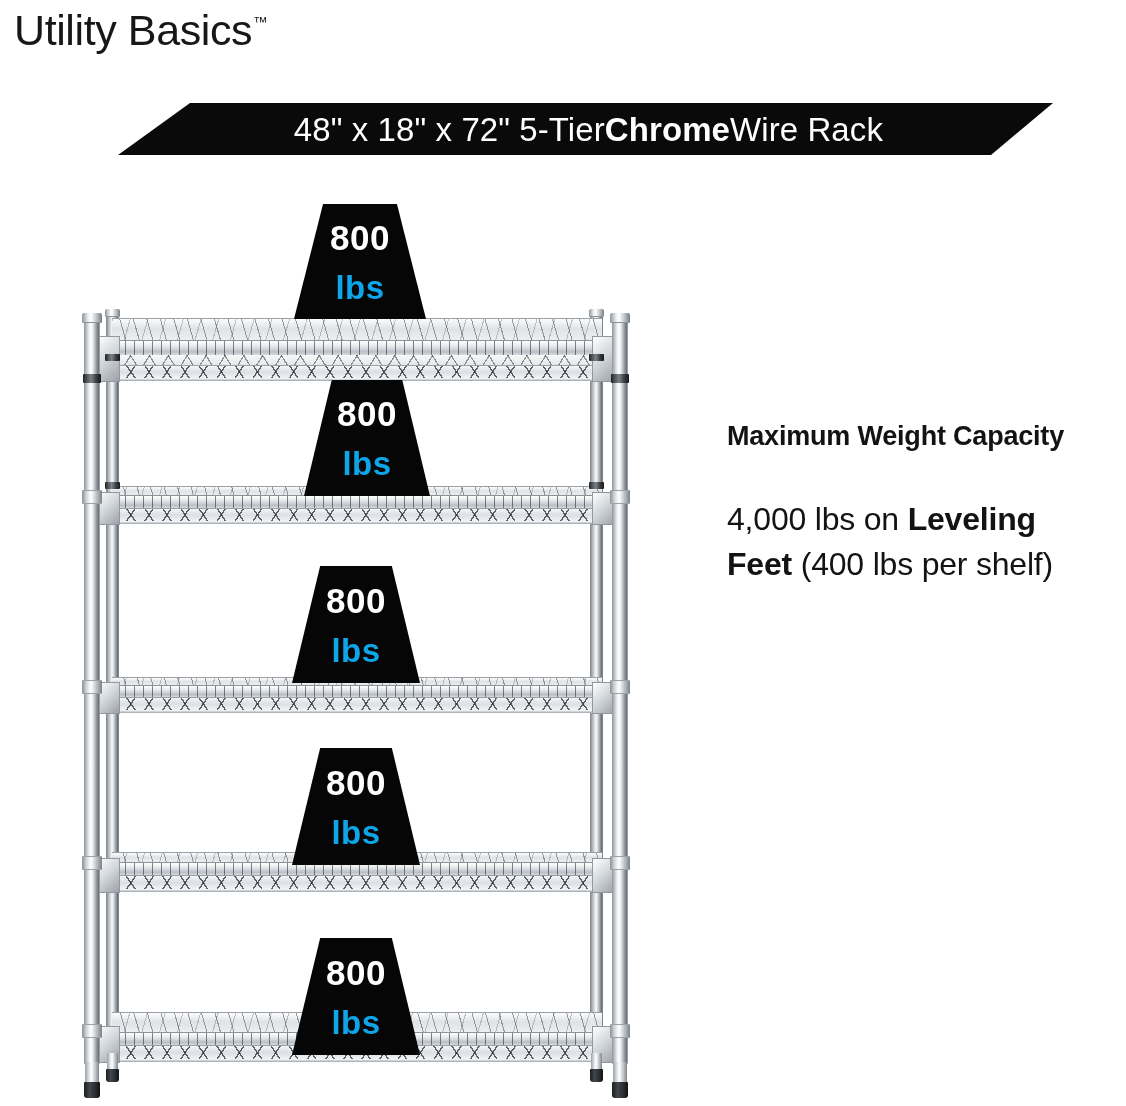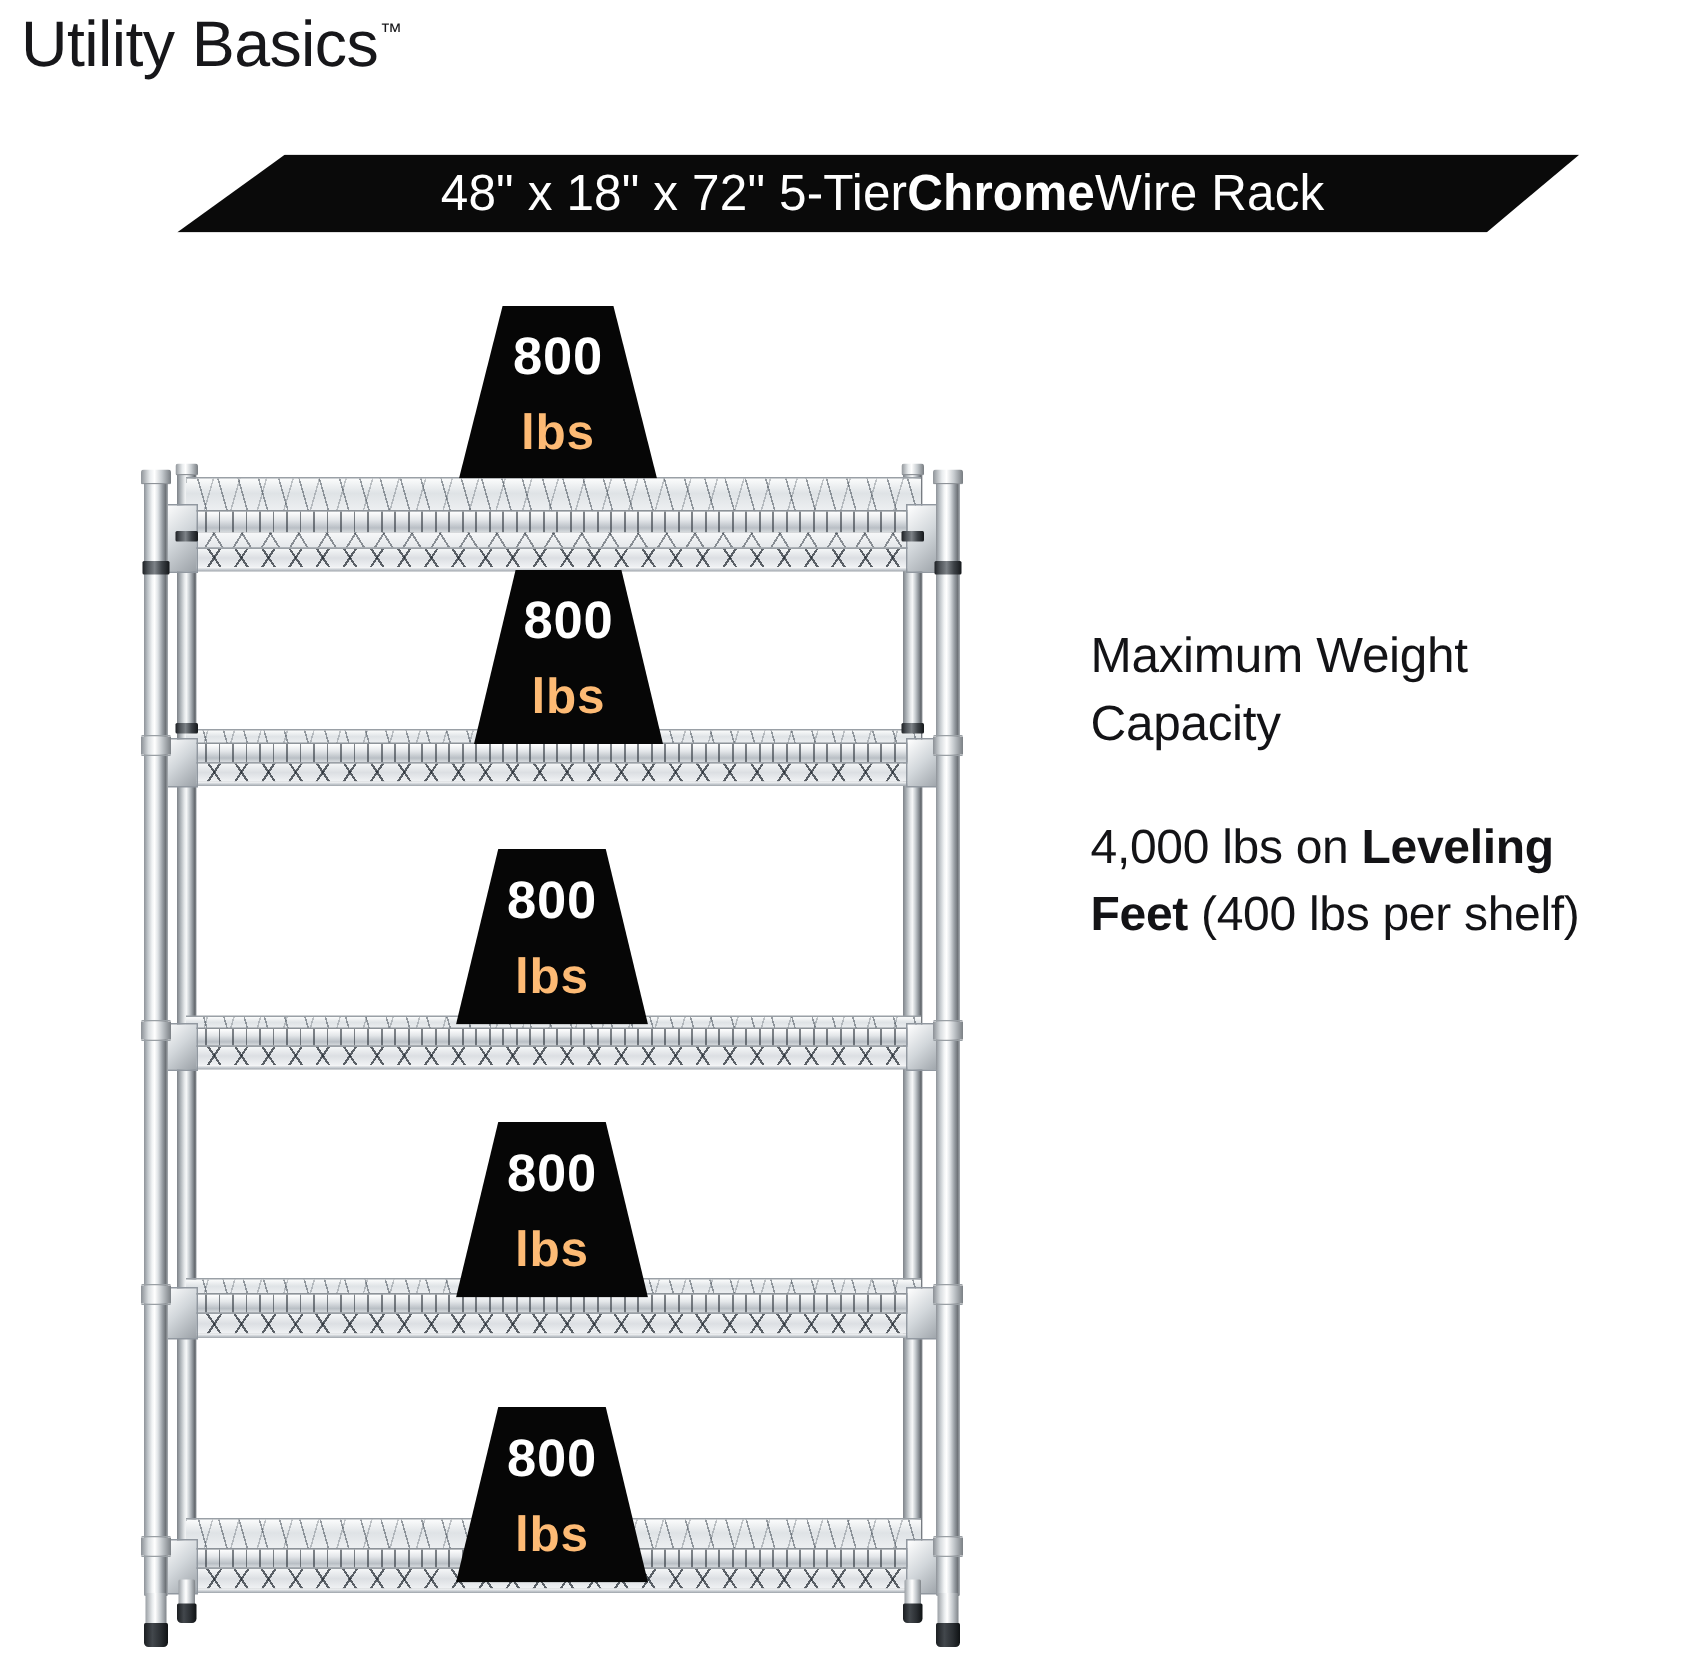--- a/index.html
+++ b/index.html
@@ -58,41 +58,41 @@
   }
   #title-banner-text b { font-weight: 700; }
 
   
   #spec-column {
     position: absolute;
     left: 727px; top: 414px;
     width: 380px;
   }
   .spec-heading {
-    font-size: 33px;
+    font-size: 27px;
     line-height: 45px;
-    font-weight: 400;
+    font-weight: 700;
     letter-spacing: -0.2px;
     color: #131316;
     margin: 0 0 38px 0;
   }
   .spec-para {
     font-size: 32px;
     line-height: 45px;
     font-weight: 400;
     letter-spacing: -0.2px;
     color: #131316;
     margin: 0 0 36px 0;
   }
   .spec-para b { font-weight: 700; }
 
   
   #rack {
     position: absolute;
-    left: 88px; top: 296px;
+    left: 76px; top: 296px;
     width: 570px; height: 810px;
   }
 
   
   .post {
     position: absolute;
     background: linear-gradient(to right,
       #8d9298 0%, #b9bfc4 14%, #f2f4f5 34%, #ffffff 44%,
       #dfe3e6 58%, #9aa0a6 76%, #6e7378 90%, #a9aeb3 100%);
     border-radius: 1px;
@@ -193,21 +193,21 @@
   }
   .load-badge .val {
     color: #ffffff;
     font-size: 35px;
     font-weight: 700;
     letter-spacing: 0.5px;
     line-height: 1;
     margin-bottom: 16px;
   }
   .load-badge .unit {
-    color: #fdba74;
+    color: #0ea5e9;
     font-size: 33px;
     font-weight: 700;
     letter-spacing: 0.5px;
     line-height: 1;
   }
 </style>
 </head>
 <body>
 
 <div id="brand-logo">

